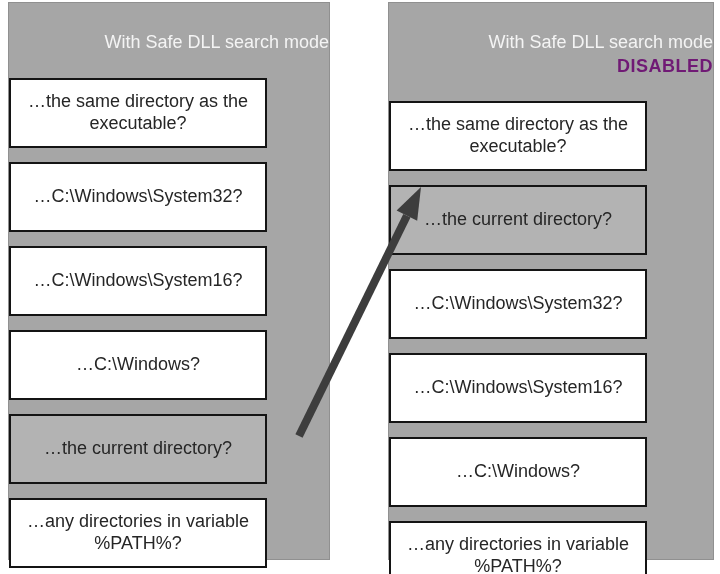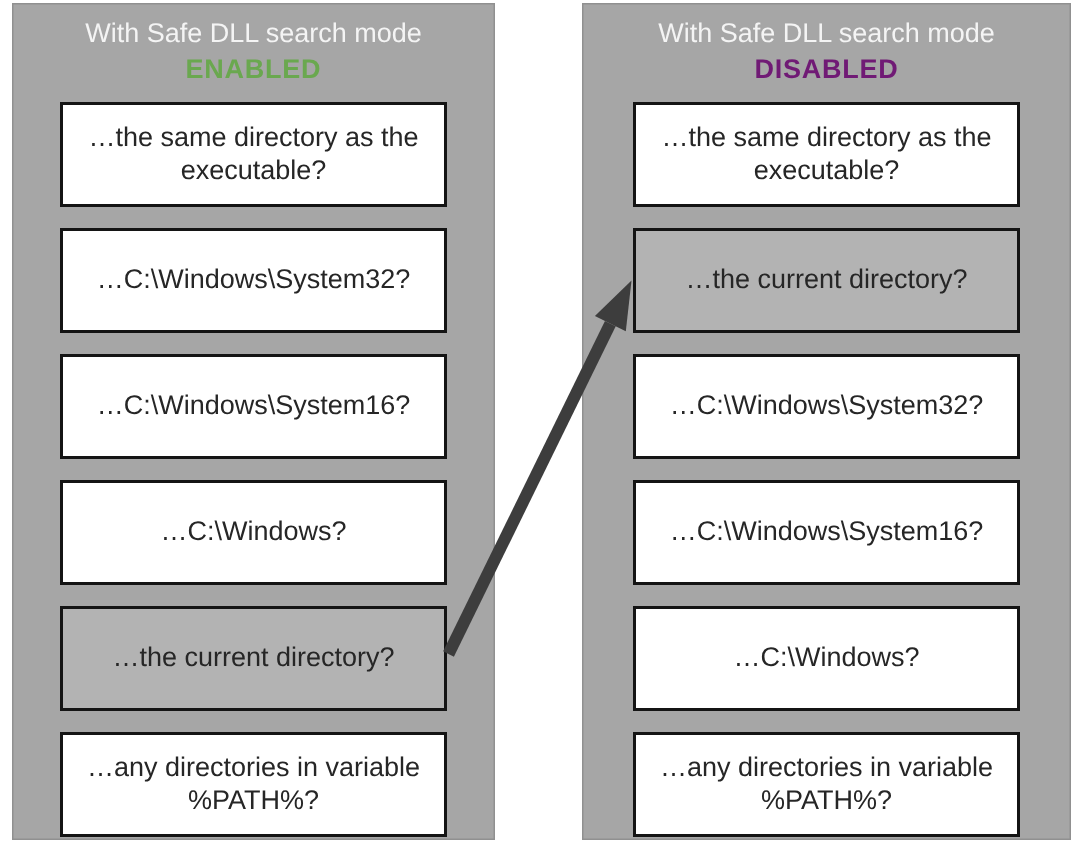--- a/index.html
+++ b/index.html
@@ -21,40 +21,40 @@
     height: 558px;
     background: #a6a6a6;
     border: 1px solid #909090;
     box-sizing: border-box;
   }
   .panel-left  { left: 8px;   width: 322px; }
   .panel-right { left: 388px; width: 326px; }
 
   .panel-title {
     padding-top: 8px;
-    text-align: center;
+    text-align: right;
     line-height: 1.25;
+    margin-top: 20px;
   }
   .title-line {
     color: #f4f4f4;
     font-size: 18px;
     font-weight: 400;
   }
   .status-line {
     font-size: 18px;
     font-weight: 700;
     letter-spacing: 0.5px;
     margin-top: 1px;
   }
 
   .boxes {
-    margin-top: 11px;
+    margin-top: 24px;
     display: flex;
     flex-direction: column;
-    align-items: center;
     gap: 14px;
   }
   .box {
     width: 258px;
     height: 70px;
     box-sizing: border-box;
     background: #ffffff;
     border: 2px solid #141414;
     display: flex;
     align-items: center;
@@ -80,21 +80,20 @@
   }
 </style>
 </head>
 <body>
 
 <div class="page">
 
   <section class="panel panel-left">
     <header class="panel-title">
       <div class="title-line">With Safe DLL search mode</div>
-      <div class="status-line status-enabled" style="color: rgb(106, 168, 79);">ENABLED</div>
     </header>
     <div class="boxes">
         <div class="box">…the same directory as the executable?</div>
         <div class="box">…C:\Windows\System32?</div>
         <div class="box">…C:\Windows\System16?</div>
         <div class="box">…C:\Windows?</div>
         <div class="box highlight" style="background: rgb(179, 179, 179);">…the current directory?</div>
         <div class="box">…any directories in variable %PATH%?</div>
       </div>
   </section>

